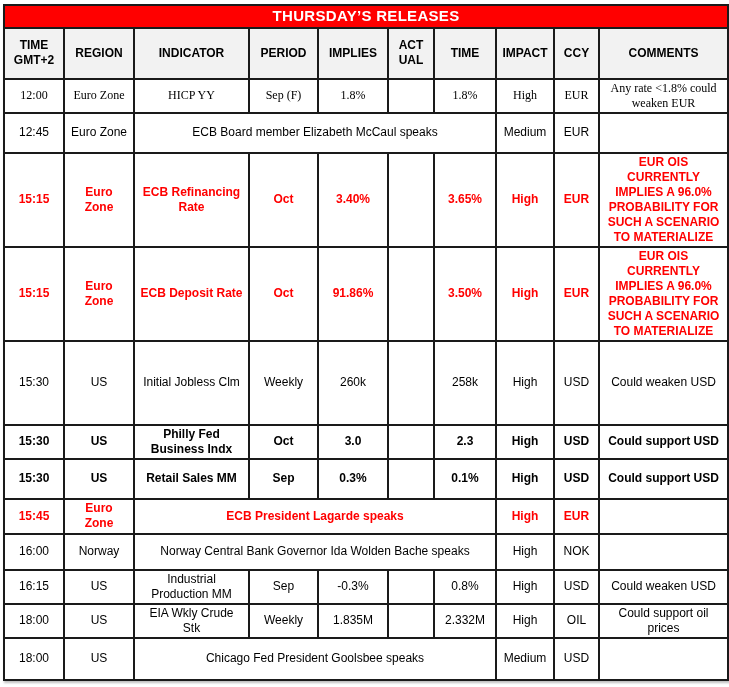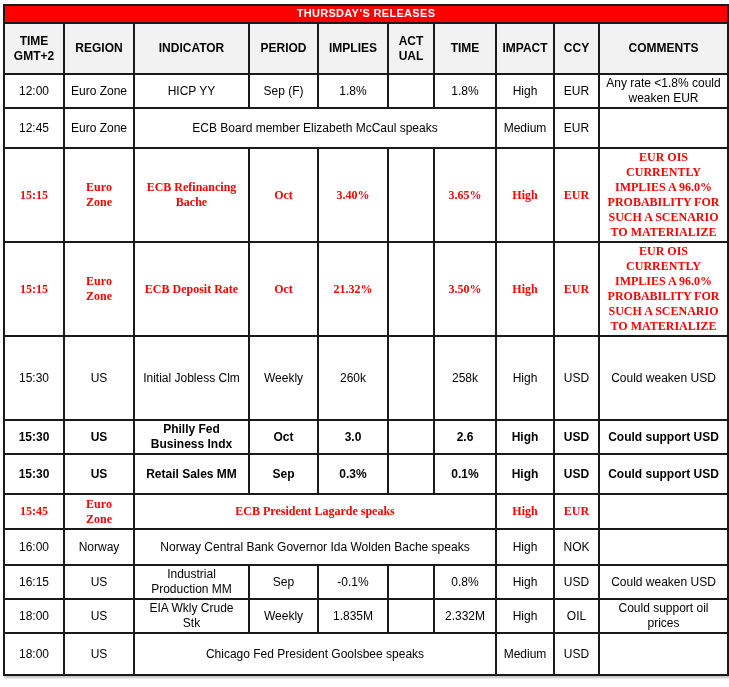--- a/index.html
+++ b/index.html
@@ -16,32 +16,32 @@
   table.releases th, table.releases td {
     border:2px solid var(--border, #1a1a1a);
     text-align:center; vertical-align:middle;
     padding:1px 2px; font-size:12px; line-height:1.25;
     white-space:pre-line; overflow:hidden;
     box-sizing:border-box;
   }
   tr.title-row th.title-cell {
     background:var(--accent-red, #ff0000);
     color:var(--title-text, #ffffff);
-    font-weight:bold; font-size:11px; height:18px;
+    font-weight:bold; font-size:15px; height:18px;
     letter-spacing:.3px; white-space:nowrap;
   }
   tr.header-row th {
     background:var(--header-bg, #f2f2f2);
     font-weight:bold; height:51px; font-size:12px;
   }
   tbody tr.normal td { font-weight:normal; color:#000; }
   tbody tr.bold td { font-weight:bold; color:#000; }
-  tbody tr.red td { font-weight:bold; color:var(--accent-red, #ff0000);font-family:Liberation Serif, serif; }
+  tbody tr.red td { font-weight:bold; color:var(--accent-red, #ff0000); }
 
-  tbody tr:nth-child(1)  { height:27px; }
+  tbody tr:nth-child(1)  { height:27px;font-family:Liberation Serif, serif; }
   tbody tr:nth-child(2)  { height:40px; }
   tbody tr:nth-child(3)  { height:39px; }
   tbody tr:nth-child(4)  { height:84px; }
   tbody tr:nth-child(5)  { height:84px; }
   tbody tr:nth-child(6)  { height:34px; }
   tbody tr:nth-child(7)  { height:40px; }
   tbody tr:nth-child(8)  { height:35px; }
   tbody tr:nth-child(9)  { height:36px;border-radius:9px; }
   tbody tr:nth-child(10) { height:34px; }
   tbody tr:nth-child(11) { height:17px; }
@@ -104,40 +104,40 @@
           <td colspan="5">ECB Board member Elizabeth McCaul speaks</td>
           <td>Medium</td>
           <td>EUR</td>
           <td></td>
         </tr>
         <tr class="red">
           <td>15:15</td>
           <td>Euro
 Zone</td>
           <td>ECB Refinancing
-Bache</td>
+Rate</td>
           <td>Oct</td>
           <td>3.40%</td>
           <td></td>
           <td>3.65%</td>
           <td>High</td>
           <td>EUR</td>
           <td>EUR OIS CURRENTLY
 IMPLIES A 96.0%
 PROBABILITY FOR
 SUCH A SCENARIO
 TO MATERIALIZE</td>
         </tr>
         <tr class="red">
           <td>15:15</td>
           <td>Euro
 Zone</td>
           <td>ECB Deposit Rate</td>
           <td>Oct</td>
-          <td>21.32%</td>
+          <td>91.86%</td>
           <td></td>
           <td>3.50%</td>
           <td>High</td>
           <td>EUR</td>
           <td>EUR OIS CURRENTLY
 IMPLIES A 96.0%
 PROBABILITY FOR
 SUCH A SCENARIO
 TO MATERIALIZE</td>
         </tr>
@@ -154,21 +154,21 @@
           <td>Could weaken USD</td>
         </tr>
         <tr class="bold">
           <td>15:30</td>
           <td>US</td>
           <td>Philly Fed
 Business Indx</td>
           <td>Oct</td>
           <td>3.0</td>
           <td></td>
-          <td>2.6</td>
+          <td>2.3</td>
           <td>High</td>
           <td>USD</td>
           <td>Could support USD</td>
         </tr>
         <tr class="bold">
           <td>15:30</td>
           <td>US</td>
           <td>Retail Sales MM</td>
           <td>Sep</td>
           <td>0.3%</td>
@@ -194,21 +194,21 @@
           <td>High</td>
           <td>NOK</td>
           <td></td>
         </tr>
         <tr class="normal">
           <td>16:15</td>
           <td>US</td>
           <td>Industrial
 Production MM</td>
           <td>Sep</td>
-          <td>-0.1%</td>
+          <td>-0.3%</td>
           <td></td>
           <td>0.8%</td>
           <td>High</td>
           <td>USD</td>
           <td>Could weaken USD</td>
         </tr>
         <tr class="normal">
           <td>18:00</td>
           <td>US</td>
           <td>EIA Wkly Crude

